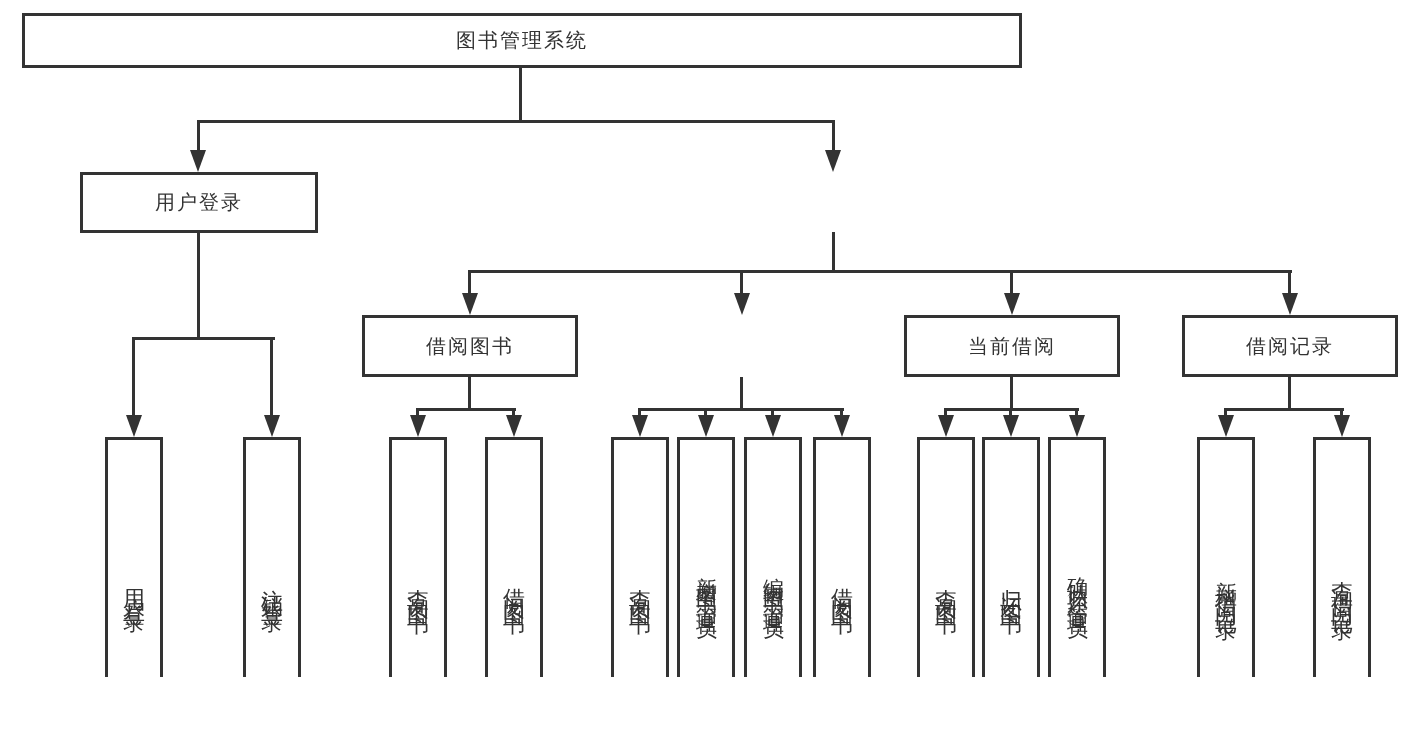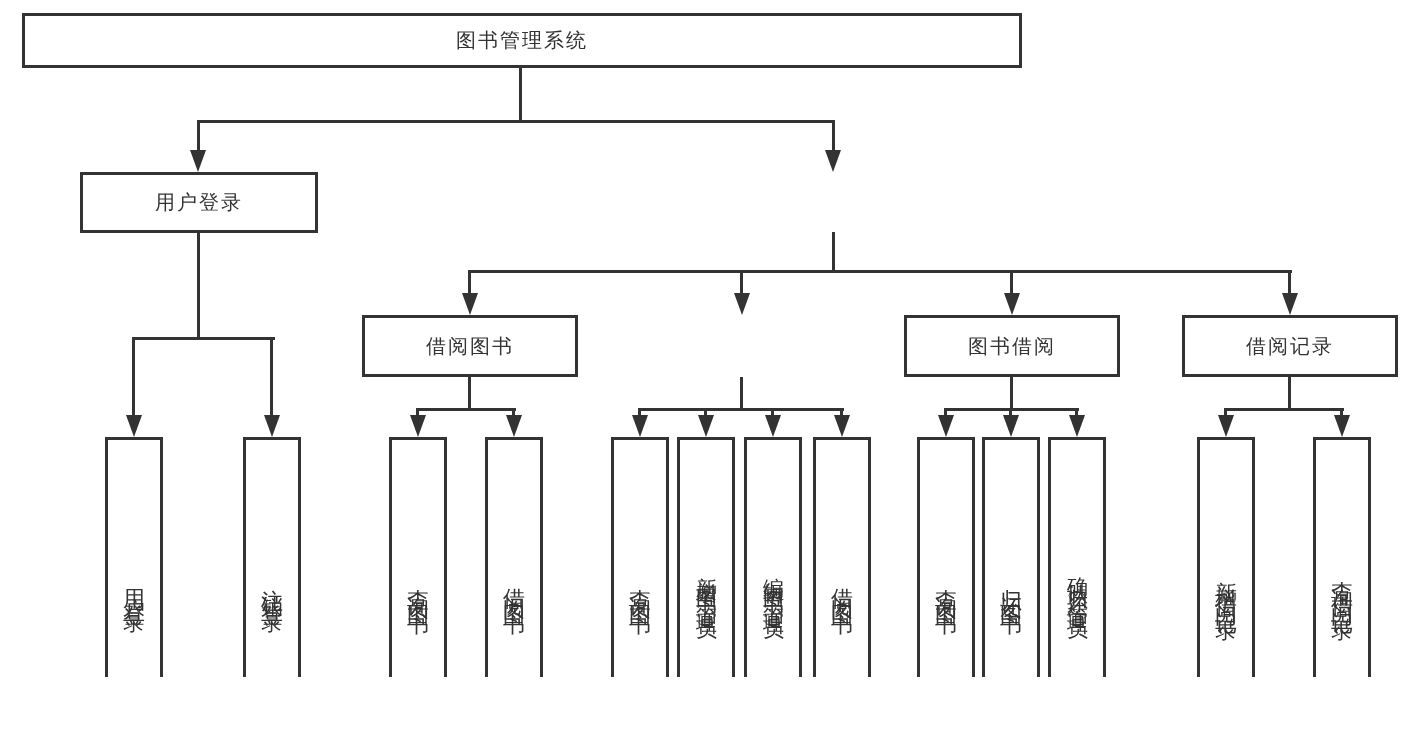--- a/index.html
+++ b/index.html
@@ -58,21 +58,21 @@
   <div class="vline" style="left:468px;top:270px;height:25px;"></div>
   <div class="vline" style="left:740px;top:270px;height:25px;"></div>
   <div class="vline" style="left:1010px;top:270px;height:25px;"></div>
   <div class="vline" style="left:1288px;top:270px;height:25px;"></div>
   <div class="arrow" style="left:462px;top:293px;"></div>
   <div class="arrow" style="left:734px;top:293px;"></div>
   <div class="arrow" style="left:1004px;top:293px;"></div>
   <div class="arrow" style="left:1282px;top:293px;"></div>
 
   <div class="box hz" style="left:362px;top:315px;width:216px;height:62px;">借阅图书</div>
-  <div class="box hz" style="left:904px;top:315px;width:216px;height:62px;">图书借阅</div>
+  <div class="box hz" style="left:904px;top:315px;width:216px;height:62px;">当前借阅</div>
   <div class="box hz" style="left:1182px;top:315px;width:216px;height:62px;">借阅记录</div>
 
   <div class="vline" style="left:468px;top:377px;height:33px;"></div>
   <div class="hline" style="left:416px;top:408px;width:100px;"></div>
   <div class="vline" style="left:416px;top:408px;height:8px;"></div>
   <div class="vline" style="left:512px;top:408px;height:8px;"></div>
   <div class="arrow" style="left:410px;top:415px;"></div>
   <div class="arrow" style="left:506px;top:415px;"></div>
 
   <div class="vline" style="left:740px;top:377px;height:33px;"></div>

